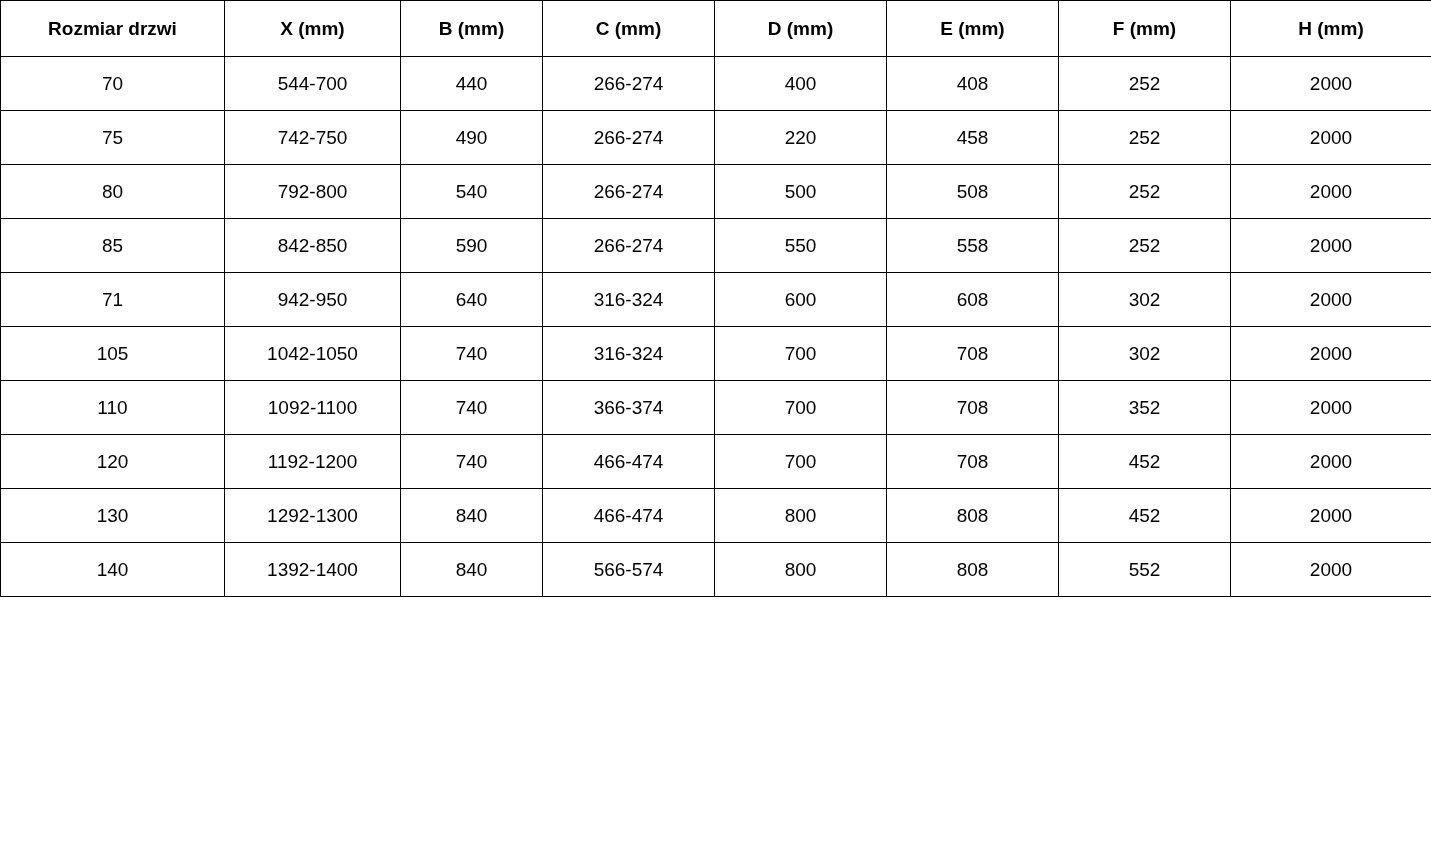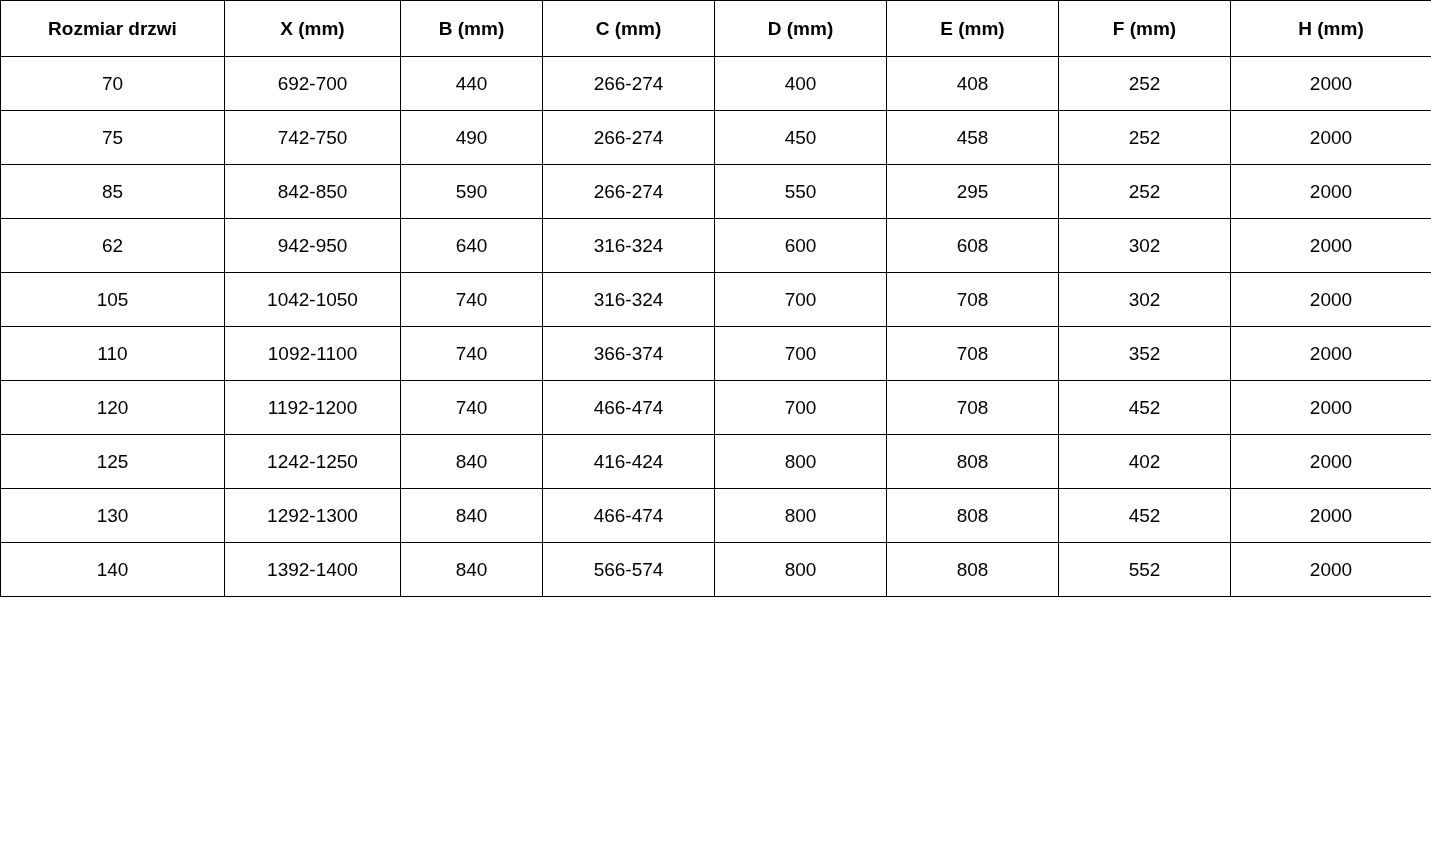--- a/index.html
+++ b/index.html
@@ -66,50 +66,60 @@
       <th>C (mm)</th>
       <th>D (mm)</th>
       <th>E (mm)</th>
       <th>F (mm)</th>
       <th>H (mm)</th>
     </tr>
   </thead>
   <tbody>
     <tr>
       <td>70</td>
-      <td>692-700</td>
+      <td>544-700</td>
       <td>440</td>
       <td>266-274</td>
       <td>400</td>
       <td>408</td>
       <td>252</td>
       <td>2000</td>
     </tr>
     <tr>
       <td>75</td>
       <td>742-750</td>
       <td>490</td>
       <td>266-274</td>
-      <td>450</td>
+      <td>220</td>
       <td>458</td>
+      <td>252</td>
+      <td>2000</td>
+    </tr>
+    <tr>
+      <td>80</td>
+      <td>792-800</td>
+      <td>540</td>
+      <td>266-274</td>
+      <td>500</td>
+      <td>508</td>
       <td>252</td>
       <td>2000</td>
     </tr>
     <tr>
       <td>85</td>
       <td>842-850</td>
       <td>590</td>
       <td>266-274</td>
       <td>550</td>
-      <td>295</td>
+      <td>558</td>
       <td>252</td>
       <td>2000</td>
     </tr>
     <tr>
-      <td>62</td>
+      <td>71</td>
       <td>942-950</td>
       <td>640</td>
       <td>316-324</td>
       <td>600</td>
       <td>608</td>
       <td>302</td>
       <td>2000</td>
     </tr>
     <tr>
       <td>105</td>
@@ -135,30 +145,20 @@
       <td>120</td>
       <td>1192-1200</td>
       <td>740</td>
       <td>466-474</td>
       <td>700</td>
       <td>708</td>
       <td>452</td>
       <td>2000</td>
     </tr>
     <tr>
-      <td>125</td>
-      <td>1242-1250</td>
-      <td>840</td>
-      <td>416-424</td>
-      <td>800</td>
-      <td>808</td>
-      <td>402</td>
-      <td>2000</td>
-    </tr>
-    <tr>
       <td>130</td>
       <td>1292-1300</td>
       <td>840</td>
       <td>466-474</td>
       <td>800</td>
       <td>808</td>
       <td>452</td>
       <td>2000</td>
     </tr>
     <tr>

